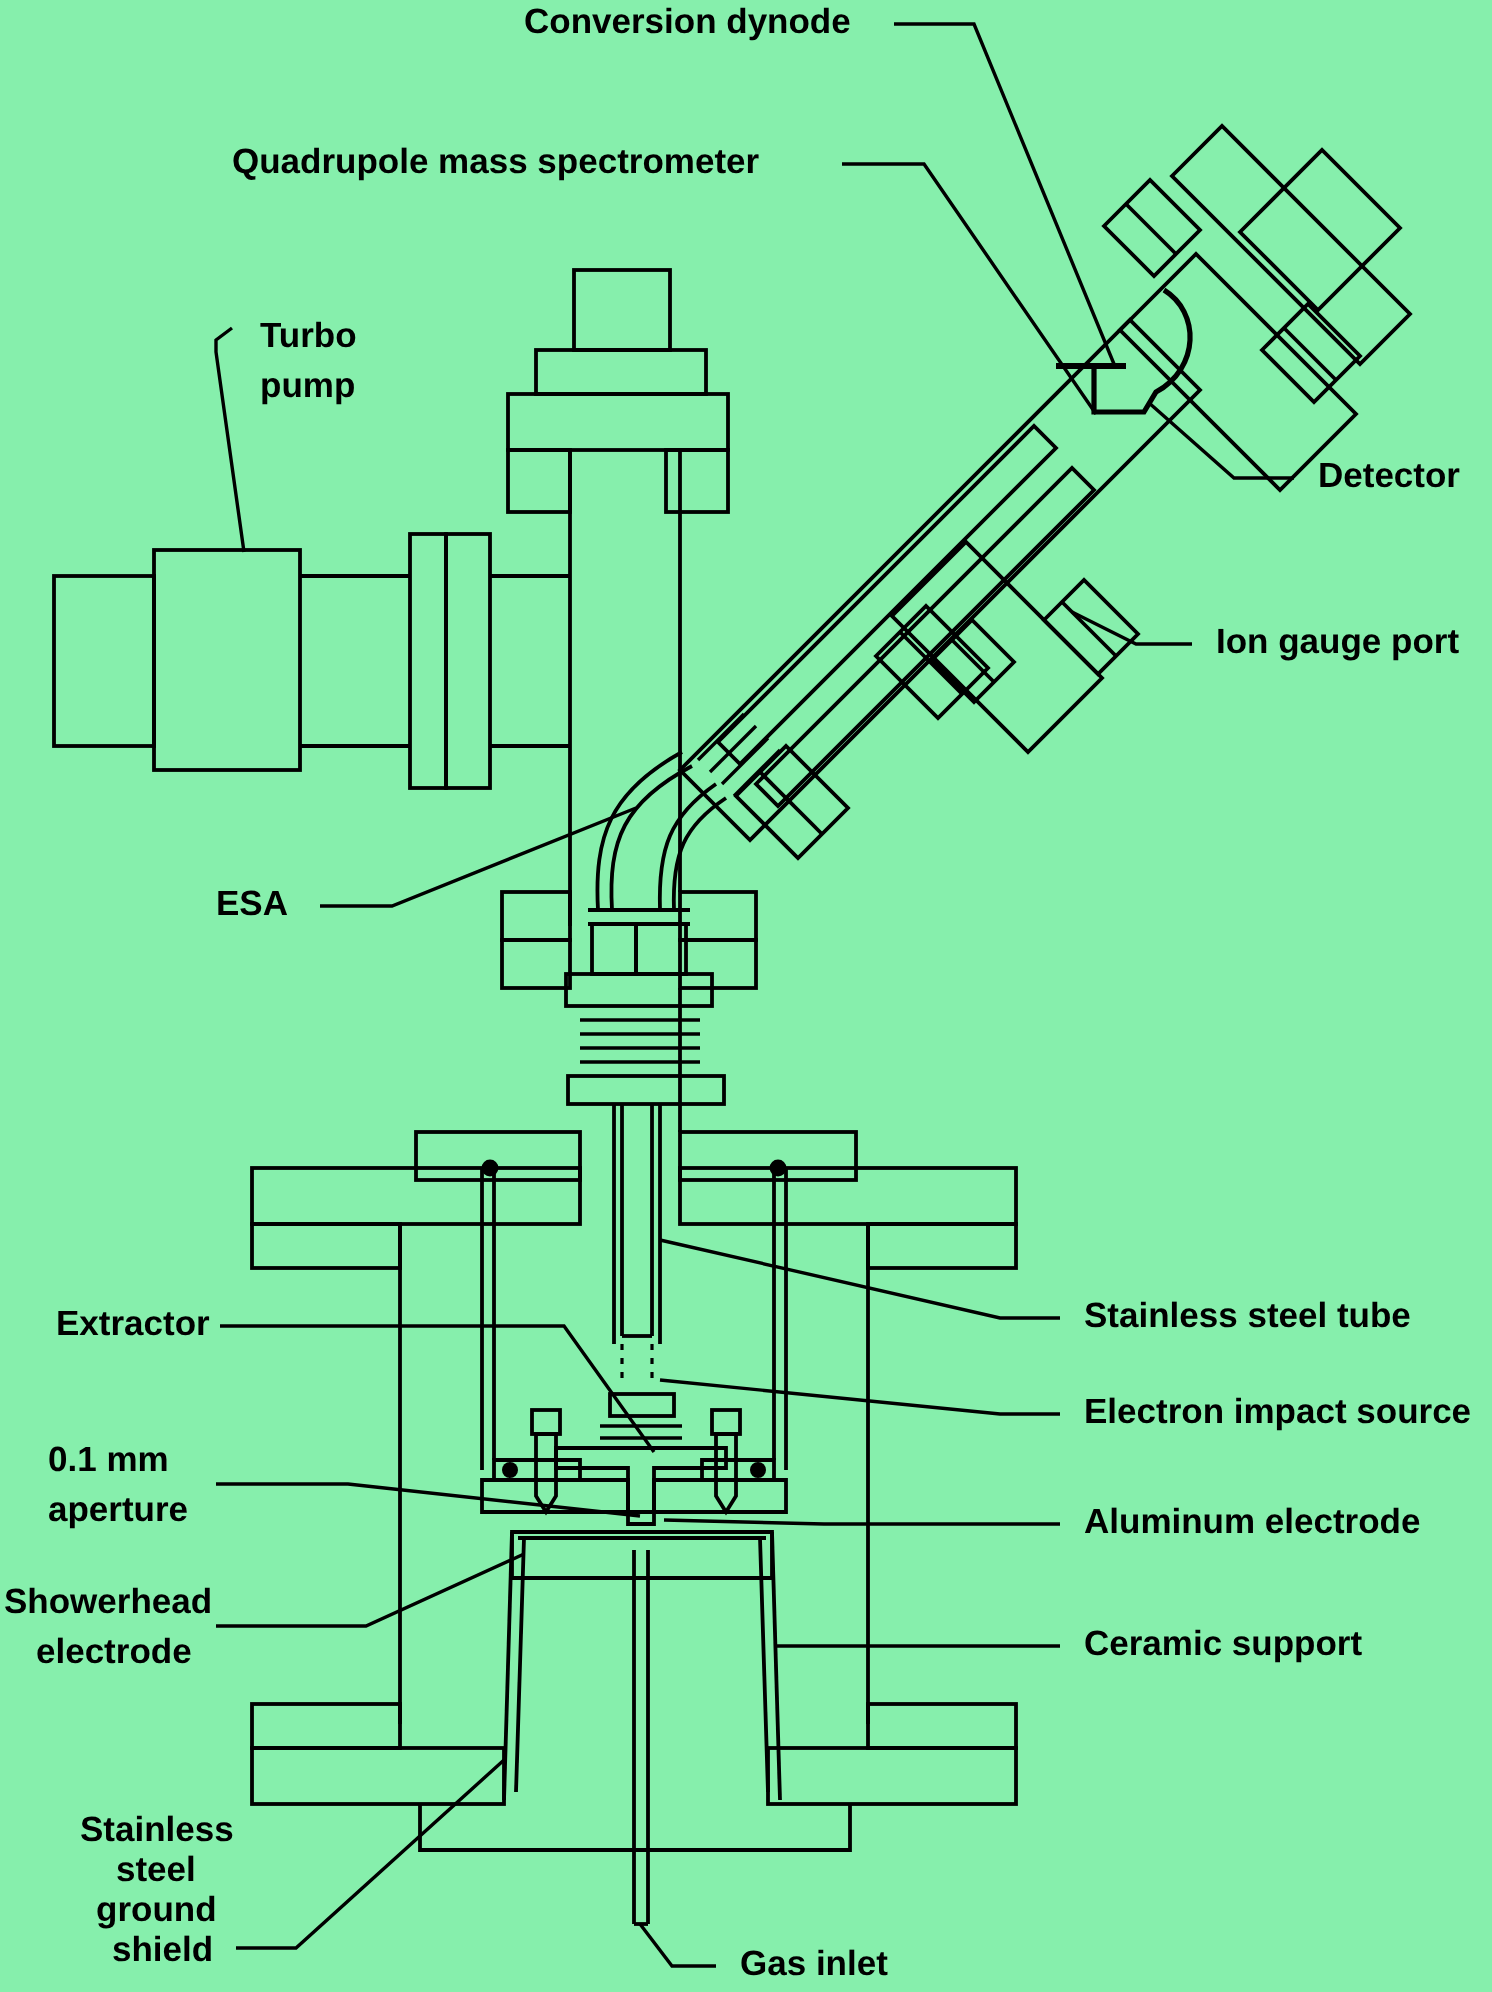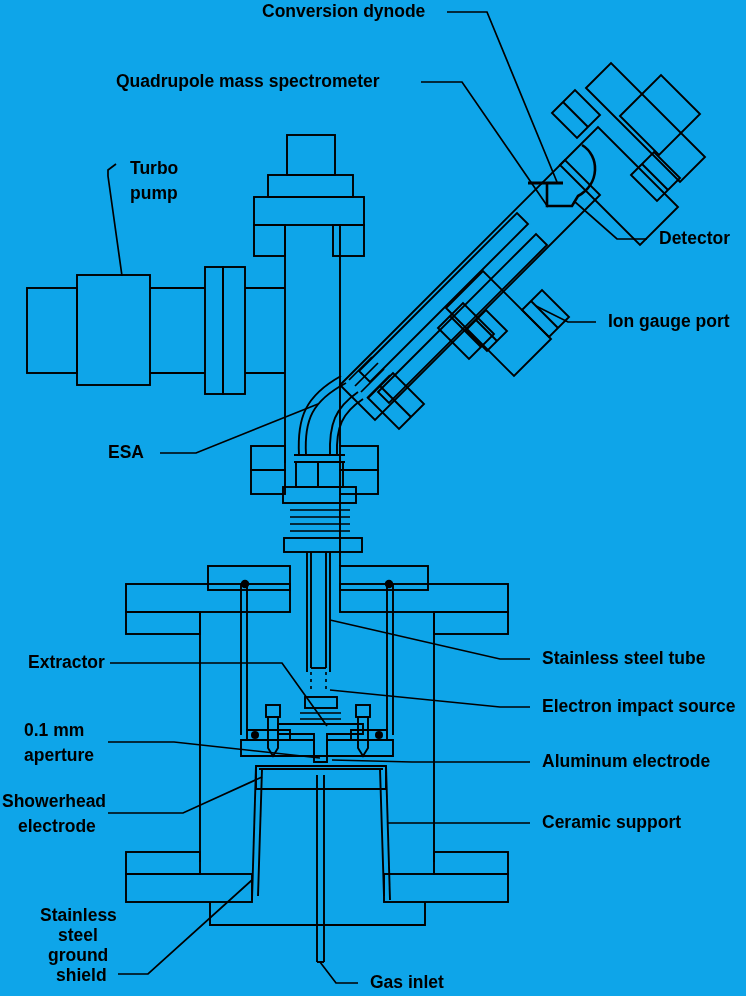--- a/index.html
+++ b/index.html
@@ -1,18 +1,18 @@
 <!DOCTYPE html>
 <html><head>
 <meta charset="utf-8">
 <style>
   html,body{margin:0;padding:0;background:#ffffff;}
   body{width:746px;height:996px;overflow:hidden;
        font-family:"Liberation Sans", sans-serif;}
-  #stage{position:relative;width:746px;height:996px;background:#0ea5e9;}
+  #stage{position:relative;width:746px;height:996px;background:#86efac;}
   svg{display:block;}
   .lbl{font-family:"Liberation Sans", sans-serif;font-size:17.5px;font-weight:700;
        fill:#000;dominant-baseline:middle;}
 </style>
 </head>
 <body>
 
 <div id="stage">
 <svg width="746" height="996" viewBox="0 0 746 996" xmlns="http://www.w3.org/2000/svg">
 

